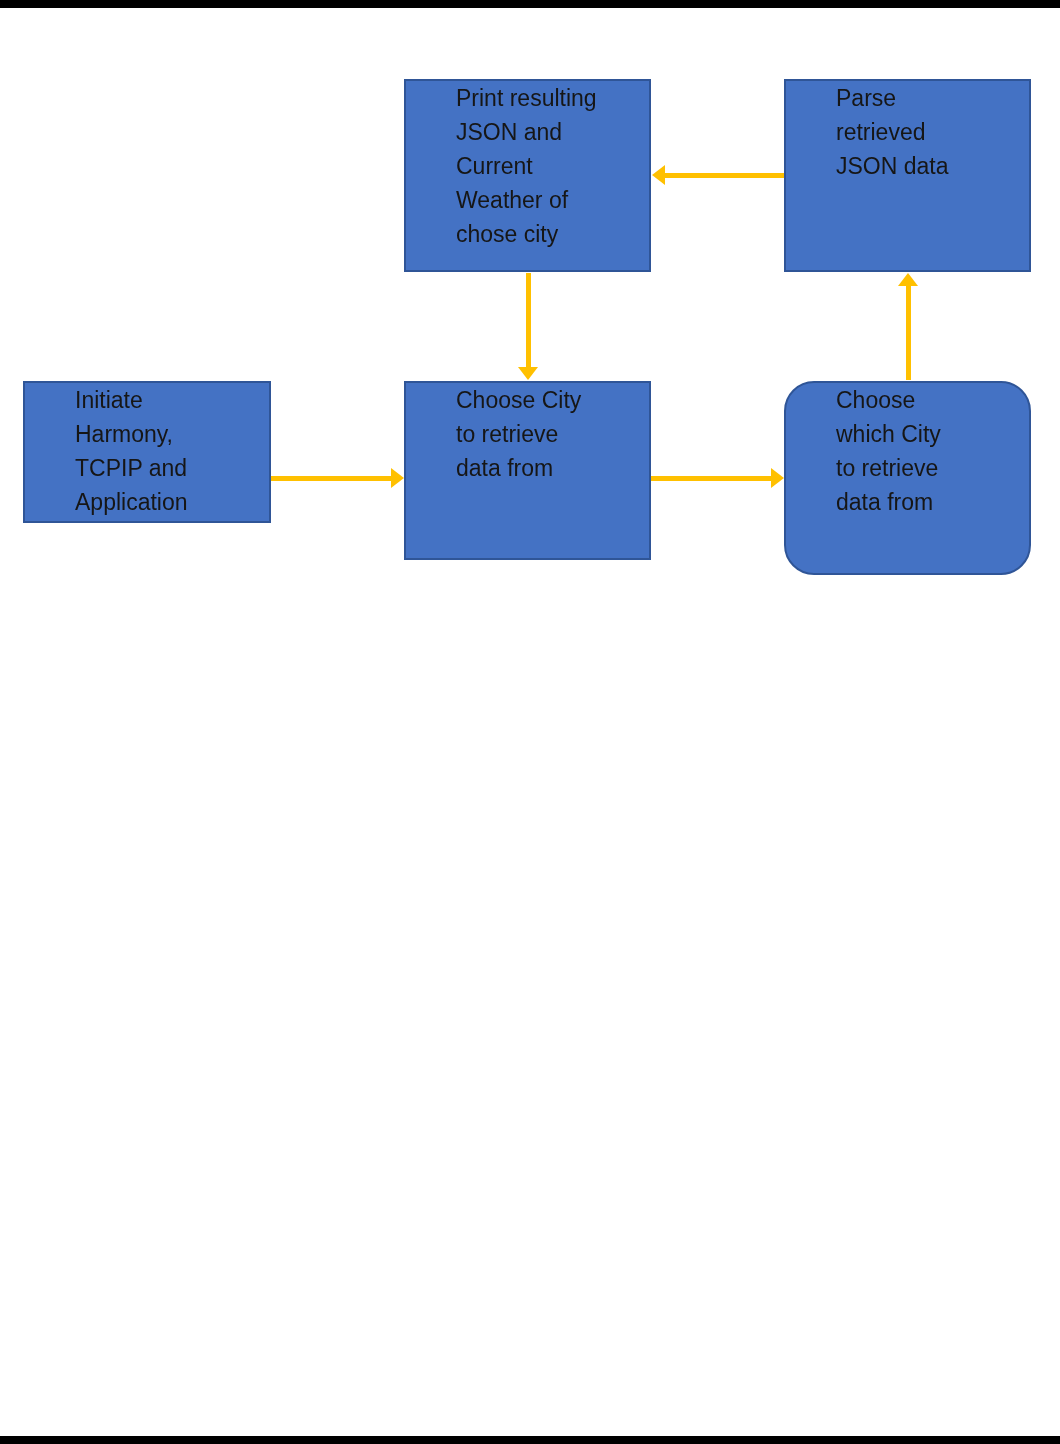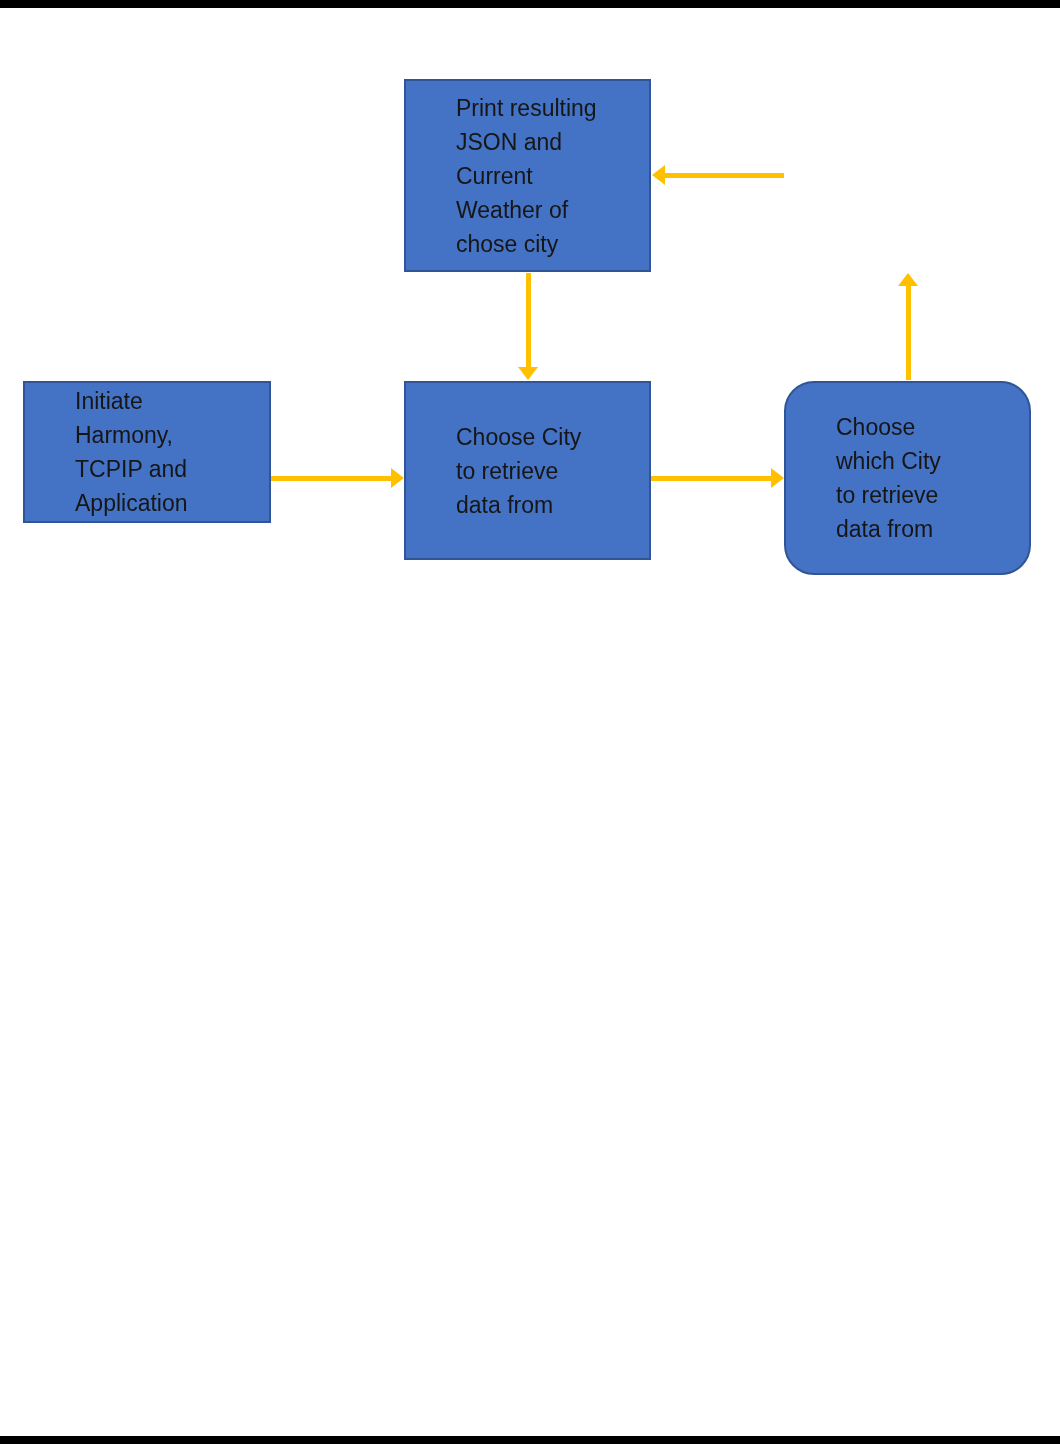--- a/index.html
+++ b/index.html
@@ -24,21 +24,20 @@
   }
   .edge-bar.top { top: 0; }
   .edge-bar.bottom { top: 1436px; }
 
   .flow-box {
     position: absolute;
     background: #4472c4;
     border: 2px solid #2f5597;
     box-sizing: border-box;
     display: flex;
-    align-items: center;
   }
   .flow-box .box-text {
     display: block;
     padding-left: 50px;
     padding-right: 16px;
     font-size: 23px;
     line-height: 34px;
     color: #161616;
     white-space: pre-line;
   }
@@ -91,20 +90,25 @@
   <div class="edge-bar top"></div>
 
   <div class="flow-box box-print-result">
     <span class="box-text">Print resulting
 JSON and
 Current
 Weather of
 chose city</span>
   </div>
 
+  <div class="flow-box box-parse-json">
+    <span class="box-text">Parse
+retrieved
+JSON data</span>
+  </div>
 
   <div class="flow-box box-initiate">
     <span class="box-text">Initiate
 Harmony,
 TCPIP and
 Application</span>
   </div>
 
   <div class="flow-box box-choose-city">
     <span class="box-text">Choose City

